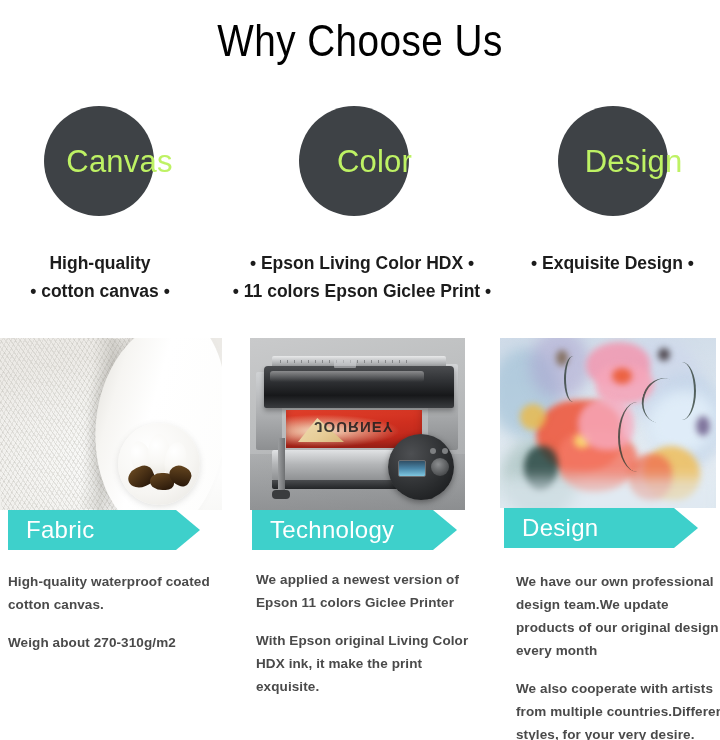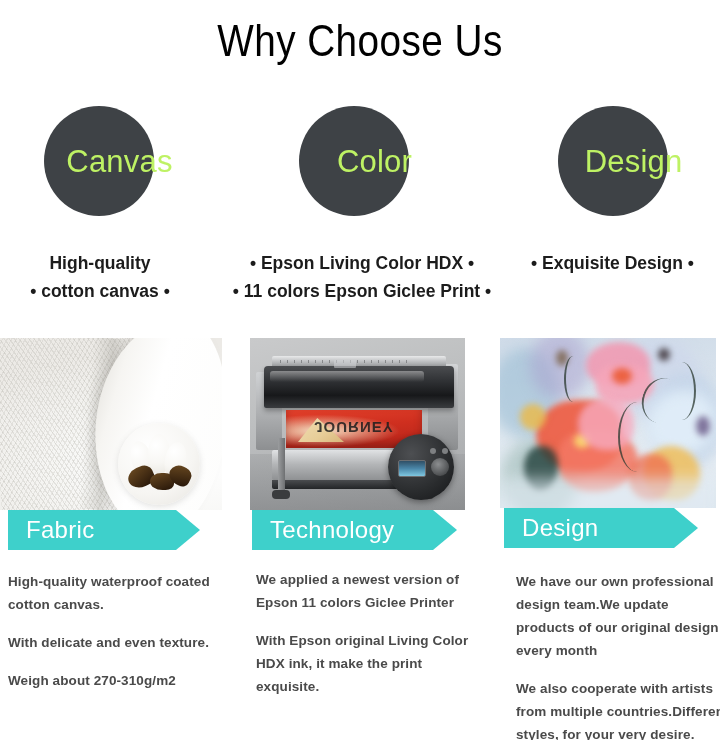--- a/index.html
+++ b/index.html
@@ -423,21 +423,20 @@
 </div>
 <div class="banner banner-2">
   <span class="banner-label">Technology</span>
 </div>
 <div class="banner banner-3">
   <span class="banner-label">Design</span>
 </div>
 
 <div class="body-col body-1">
   <p>High-quality waterproof coated cotton canvas.</p>
-  <p>With delicate and even texture.</p>
   <p>Weigh about 270-310g/m2</p>
 </div>
 <div class="body-col body-2">
   <p>We applied a newest version of Epson 11 colors Giclee Printer</p>
   <p>With Epson original Living Color HDX ink, it make the print exquisite.</p>
 </div>
 <div class="body-col body-3">
   <p>We have our own professional design team.We update products of our original design every month</p>
   <p>We also cooperate with artists from multiple countries.Different styles, for your very desire.</p>
 </div>

